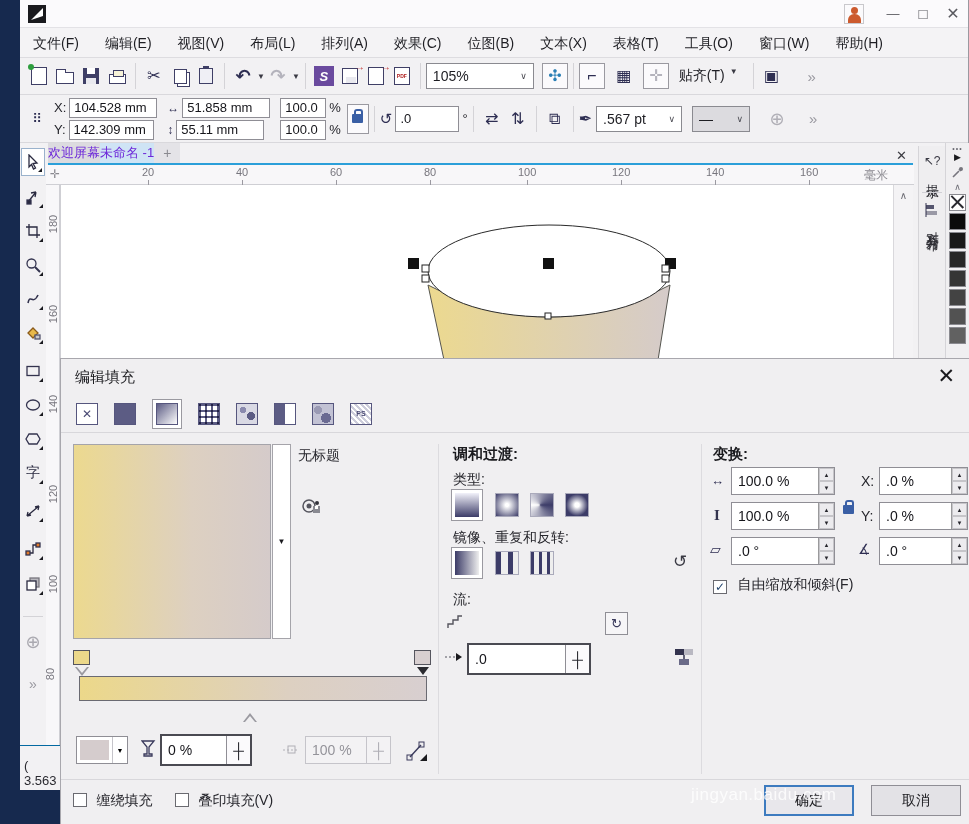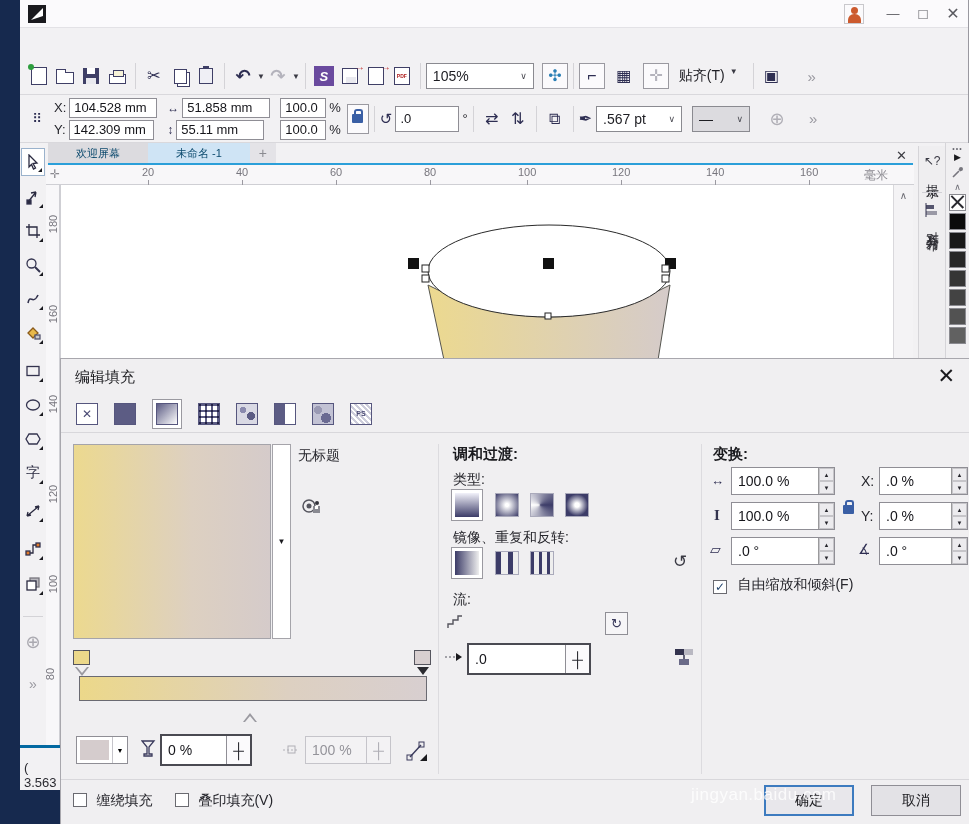--- a/index.html
+++ b/index.html
@@ -42,21 +42,21 @@
   .propbar{position:absolute;left:0;top:95px;width:100%;height:48px;background:#f2f1f3;display:flex;align-items:center;border-bottom:1px solid #d9d8dc;}
   .fld{background:#fff;border:1px solid #8f8e95;height:20px;font-size:13px;color:#15151a;display:flex;align-items:center;padding-left:4px;}
   .stack{display:flex;flex-direction:column;gap:2px;}
   .lblsm{font-size:13px;color:#26262c;}
   .spin{width:16px;align-self:stretch;border-left:1px solid #9a9a9c;display:flex;flex-direction:column;}
   .spin span{flex:1;display:flex;align-items:center;justify-content:center;font-size:6px;color:#26262c;background:#ecebee;border:1px solid #c6c5c9;}
   .lock{width:11px;height:9px;background:#3a5fa5;border-radius:1px;position:relative;}
   .lock::before{content:'';position:absolute;top:-5px;left:2px;width:5px;height:5px;border:2px solid #3a5fa5;border-bottom:none;border-radius:3px 3px 0 0;}
   
   .tabbar{position:absolute;left:28px;top:143px;width:865px;height:22px;display:flex;align-items:flex-end;border-bottom:2px solid #2b9fd9;background:#f2f1f3;}
-  .dtab{height:20px;padding:0 28px;font-size:11px;color:#0c4a6e;display:flex;align-items:center;background:#dcdbdf;}
+  .dtab{height:20px;padding:0 0;font-size:13px;color:#6d28d9;display:flex;align-items:center;background:#dcdbdf;}
   .dtab.active{background:#cfe4f5;}
   .dtab.plus{background:#e4e3e7;color:#8a8a90;font-size:14px;padding:0 9px;}
   .hruler{position:absolute;left:26px;top:165px;width:868px;height:20px;background:#f8f7f9;border-bottom:1px solid #cfcfd4;}
   .hruler .tick{position:absolute;top:1px;font-size:11px;color:#77767e;}
   .hruler .tick::after{content:'';position:absolute;left:50%;top:14px;width:1px;height:5px;background:#9a99a0;}
   .t1{left:96px}.t2{left:190px}.t3{left:284px}.t4{left:378px}.t5{left:472px}.t6{left:566px}.t7{left:660px}.t8{left:754px}
   .unit{position:absolute;right:26px;top:2px;font-size:12px;color:#8a8990;}
   .vruler{position:absolute;left:26px;top:185px;width:14px;height:560px;background:#f8f7f9;border-right:1px solid #cfcfd4;}
   .vruler .tick{position:absolute;left:-2px;font-size:11px;color:#77767e;transform:rotate(-90deg);}
   .v1{top:33px}.v2{top:123px}.v3{top:213px}.v4{top:303px}.v5{top:393px}.v6{top:483px}
@@ -74,21 +74,21 @@
   
   .dockstrip{position:absolute;left:898px;top:146px;width:27px;height:600px;background:#efeef0;border-left:1px solid #d5d4d8;display:flex;flex-direction:column;align-items:center;}
   .vtext{writing-mode:vertical-rl;font-size:13px;color:#2e2e34;letter-spacing:2px;margin:4px 0;}
   .dockicon{font-size:12px;color:#3a3a44;margin:8px 0 2px;}
   .palette{position:absolute;left:925px;top:143px;width:24px;height:602px;background:#f0eff1;border-left:1px solid #d5d4d8;display:flex;flex-direction:column;align-items:center;}
   .pcell{width:17px;height:17px;margin-top:2px;border:1px solid #8a8a90;}
   .pnone{background:#fff;position:relative;}
   .pnone::before,.pnone::after{content:'';position:absolute;left:-1px;top:6px;width:17px;height:1.5px;background:#2a2a30;}
   .pnone::before{transform:rotate(45deg);} .pnone::after{transform:rotate(-45deg);}
   
-  .statusbar{position:absolute;left:0;top:745px;width:40px;height:45px;background:#f2f1f3;border-top:3px solid #0369a1;font-size:13px;color:#2a2a30;padding:12px 0 0 4px;}
+  .statusbar{position:absolute;left:0;top:745px;width:40px;height:45px;background:#f2f1f3;border-top:1px solid #0369a1;font-size:13px;color:#2a2a30;padding:12px 0 0 4px;}
   
   .dialog{position:absolute;left:60px;top:358px;width:909px;height:466px;background:#f0eff1;border:1px solid #a8a7ad;border-right:none;border-bottom:none;z-index:50;}
   .dlg-title{position:absolute;left:14px;top:9px;font-size:15px;color:#1a1a1e;}
   .dlg-close{position:absolute;right:14px;top:5px;font-size:21px;color:#1a1a1e;font-weight:bold;}
   .ftrow{position:absolute;left:0;top:36px;width:100%;height:38px;display:flex;align-items:center;padding-left:15px;border-bottom:1px solid #d8d7db;}
   .ft{width:22px;height:22px;border:1px solid #56567e;margin-right:16px;display:flex;align-items:center;justify-content:center;font-size:12px;color:#4a4a74;font-weight:bold;}
   .selbox{border:1px solid #9a99a0;background:#fff;padding:3px;margin-right:16px;}
   .selbox .ft{margin:0;}
   .ghead{font-size:15px;font-weight:bold;color:#1a1a1e;}
   .glabel{font-size:14px;color:#26262c;}
@@ -123,20 +123,34 @@
       <div style="width:20px;height:20px;border:1px solid #c9c8cc;background:#fbfafc;position:relative;margin-right:14px;">
         <div style="position:absolute;left:6px;top:2px;width:7px;height:7px;border-radius:50%;background:#cc5a2e;"></div>
         <div style="position:absolute;left:3px;top:9px;width:13px;height:9px;border-radius:6px 6px 0 0;background:#cc5a2e;"></div>
       </div>
       <div class="winbtn">—</div>
       <div class="winbtn" style="font-size:15px;">□</div>
       <div class="winbtn" style="font-size:16px;">✕</div>
     </div>
   </div>
 
+  <div class="menubar">
+    <span class="menu-item">文件(F)</span>
+    <span class="menu-item">编辑(E)</span>
+    <span class="menu-item">视图(V)</span>
+    <span class="menu-item">布局(L)</span>
+    <span class="menu-item">排列(A)</span>
+    <span class="menu-item">效果(C)</span>
+    <span class="menu-item">位图(B)</span>
+    <span class="menu-item">文本(X)</span>
+    <span class="menu-item">表格(T)</span>
+    <span class="menu-item">工具(O)</span>
+    <span class="menu-item">窗口(W)</span>
+    <span class="menu-item">帮助(H)</span>
+  </div>
 
   <div class="toolbar">
     <div class="tbi" style="margin-left:6px">
           <div class="mi new"></div>
         </div>
     <div class="tbi">
           <div class="fold"></div>
         </div>
     <div class="tbi">
           <div class="floppy"></div>

